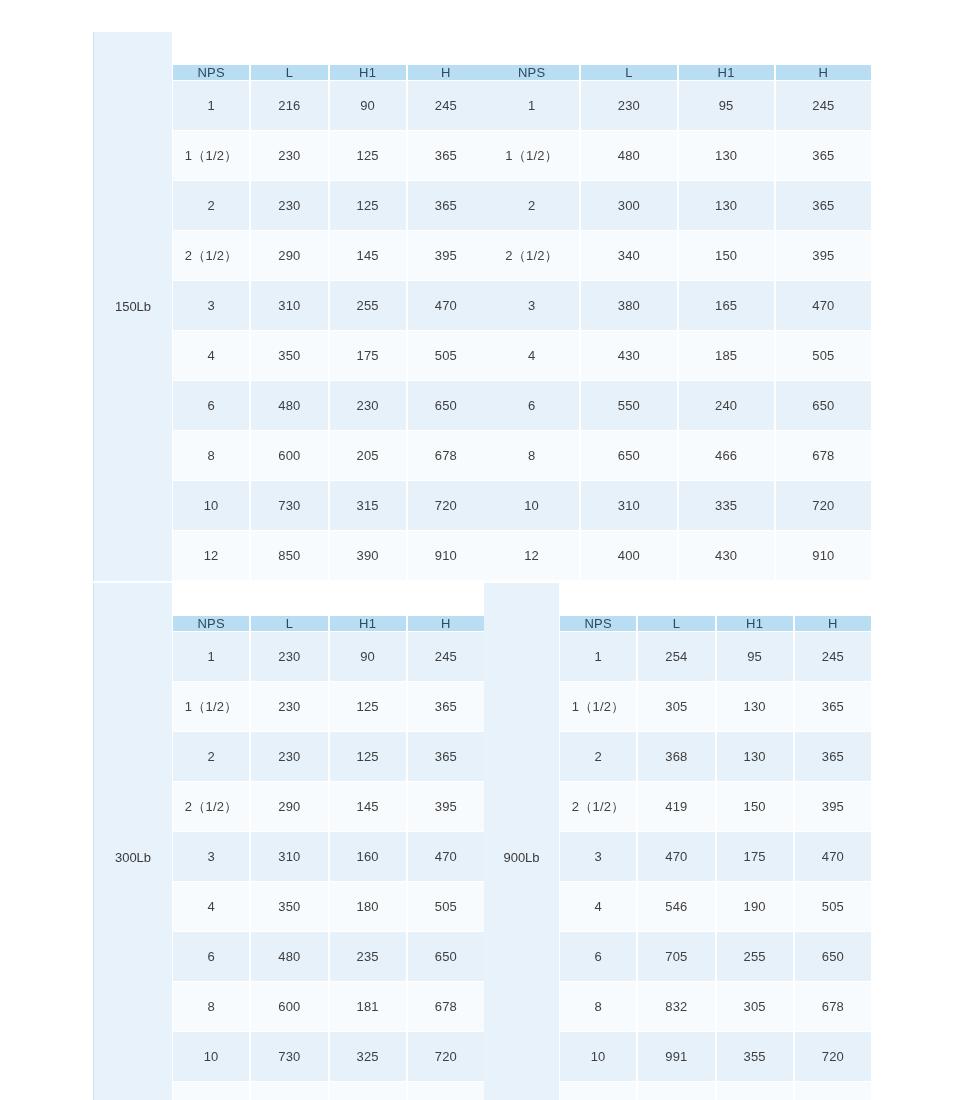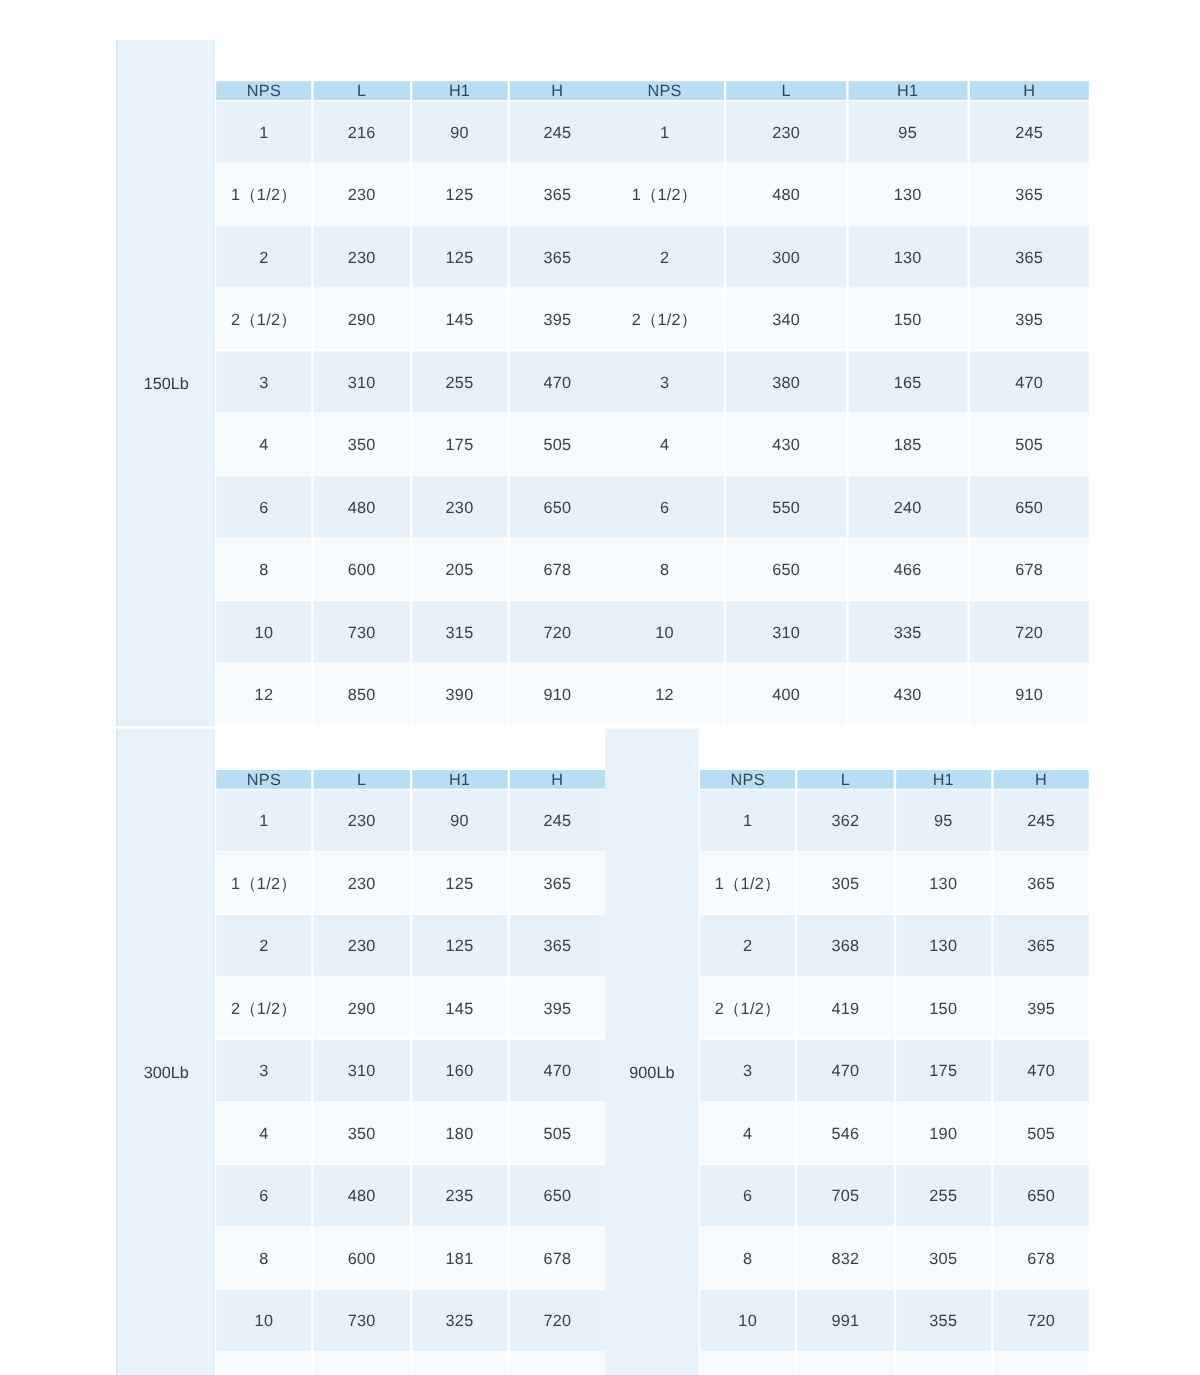--- a/index.html
+++ b/index.html
@@ -345,21 +345,21 @@
         </div>
         <div class="grid">
             <div class="grid-row head">
               <div class="cell">NPS</div>
               <div class="cell">L</div>
               <div class="cell">H1</div>
               <div class="cell">H</div>
             </div>
             <div class="grid-row odd">
               <div class="cell">1</div>
-              <div class="cell">362</div>
+              <div class="cell">254</div>
               <div class="cell">95</div>
               <div class="cell">245</div>
             </div>
             <div class="grid-row even">
               <div class="cell">1（1/2）</div>
               <div class="cell">305</div>
               <div class="cell">130</div>
               <div class="cell">365</div>
             </div>
             <div class="grid-row odd">

